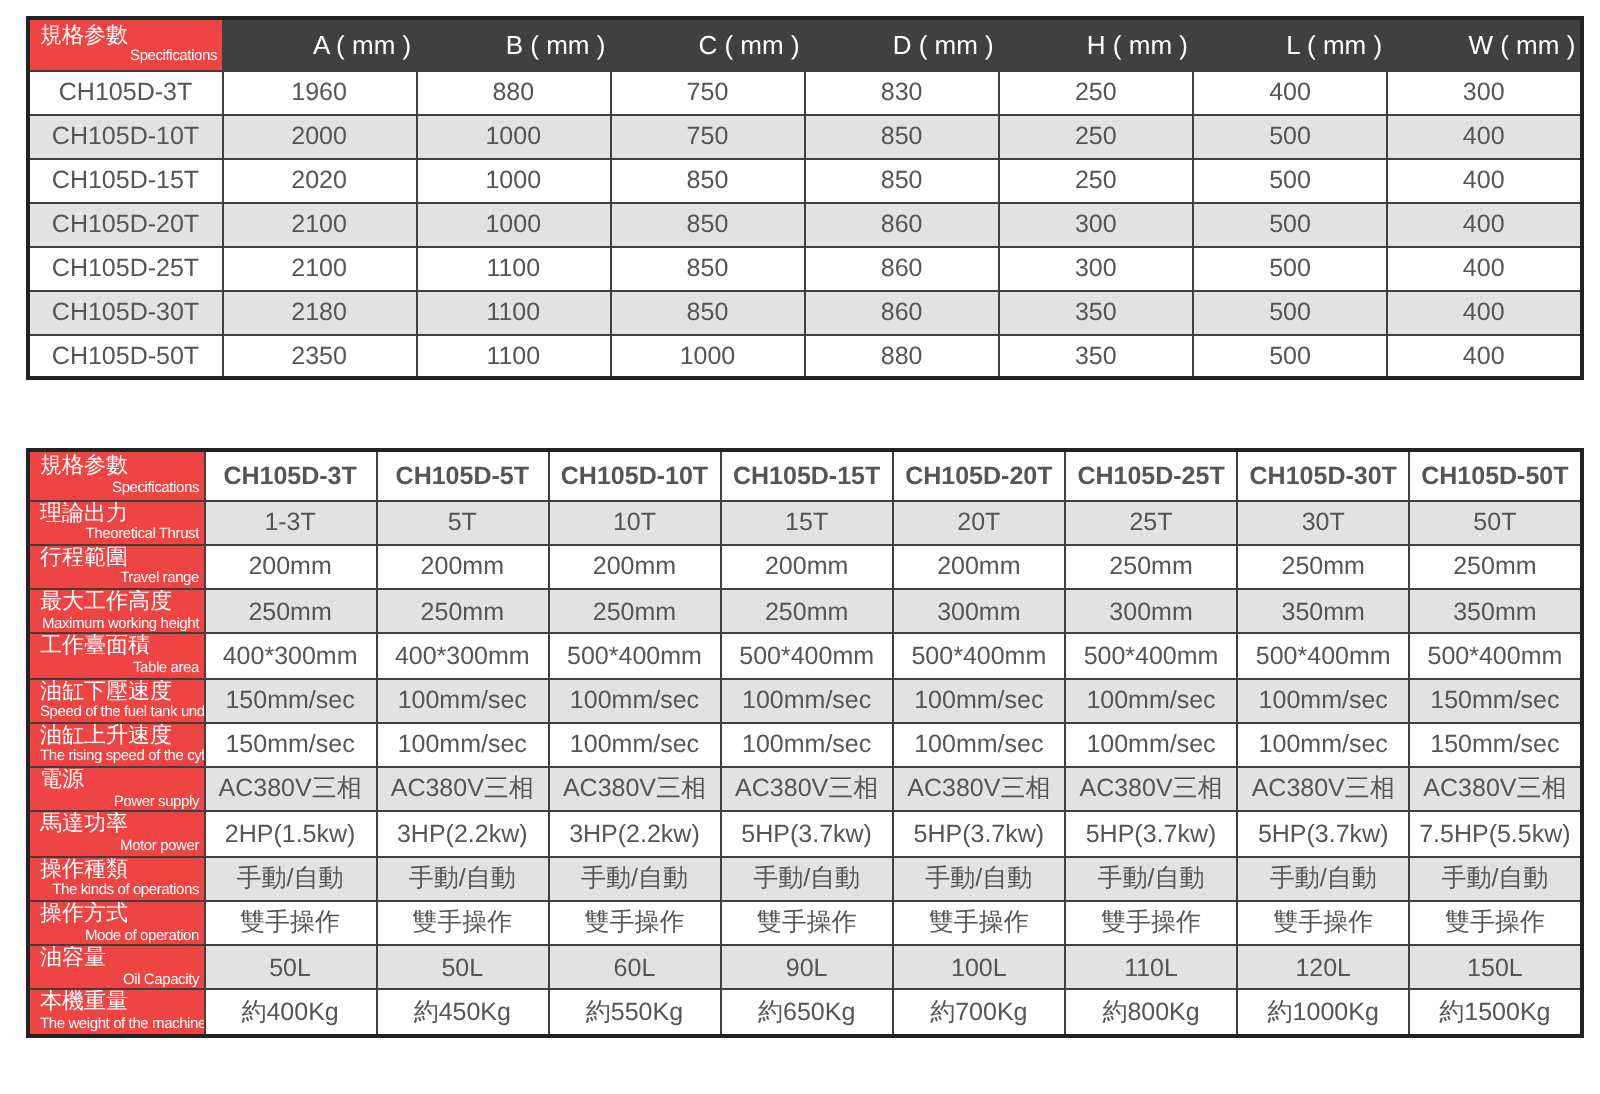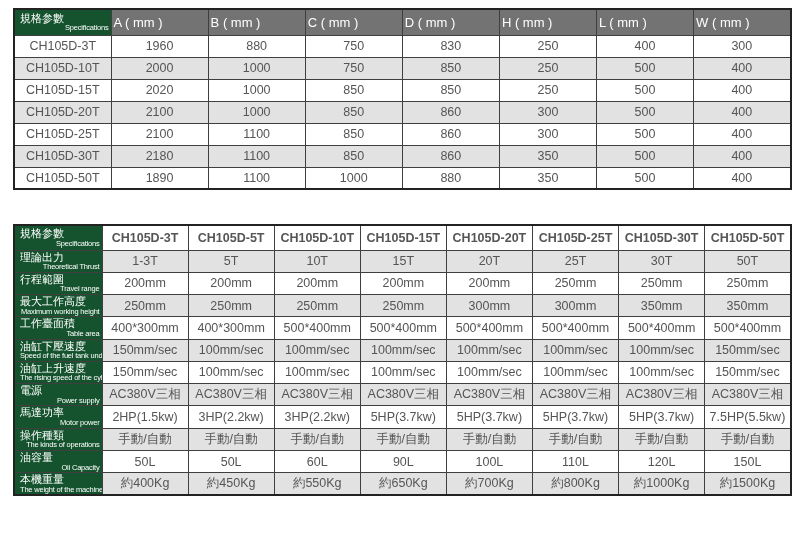--- a/index.html
+++ b/index.html
@@ -13,28 +13,28 @@
     border:2px solid #222222;
   }
   #dims-table{top:8px;width:777px;}
   #details-table{top:224px;width:777px;}
   th,td{
     border:1px solid #3f3f3f;
     padding:0 2px;overflow:hidden;
   }
   
   .green-cell{
-    background:#14532d;color:#ffffff;text-align:left;vertical-align:middle;
+    background:#ef4444;color:#ffffff;text-align:left;vertical-align:middle;
     padding-left:5px;font-weight:normal;
   }
   .green-cell .zh{font-size:11px;line-height:1.15;white-space:nowrap;}
   .green-cell .en{font-size:7.5px;line-height:1.15;white-space:nowrap;letter-spacing:-0.2px;text-align:right;}
   .col-head{
-    background:#737373;color:#ffffff;font-weight:normal;
-    font-size:13px;text-align:left;vertical-align:middle;white-space:nowrap;
+    background:#404040;color:#ffffff;font-weight:normal;
+    font-size:13px;text-align:right;vertical-align:middle;white-space:nowrap;
   }
   
   .data-cell,.model-cell{
     color:#555555;font-size:12.5px;text-align:center;vertical-align:middle;white-space:nowrap;
   }
   #dims-table thead tr{height:26px;}
   #dims-table tbody tr{height:22px;}
   #details-table thead tr{height:25px;}
   #details-table tbody tr{height:22px;margin-left:16px;}
   
@@ -121,21 +121,21 @@
         <td class="data-cell">2180</td>
         <td class="data-cell">1100</td>
         <td class="data-cell">850</td>
         <td class="data-cell">860</td>
         <td class="data-cell">350</td>
         <td class="data-cell">500</td>
         <td class="data-cell">400</td>
       </tr>
       <tr>
         <td class="model-cell">CH105D-50T</td>
-        <td class="data-cell">1890</td>
+        <td class="data-cell">2350</td>
         <td class="data-cell">1100</td>
         <td class="data-cell">1000</td>
         <td class="data-cell">880</td>
         <td class="data-cell">350</td>
         <td class="data-cell">500</td>
         <td class="data-cell">400</td>
       </tr>
     </tbody>
 </table>
 
@@ -283,20 +283,34 @@
         <td class="data-cell">手動/自動</td>
         <td class="data-cell">手動/自動</td>
         <td class="data-cell">手動/自動</td>
         <td class="data-cell">手動/自動</td>
         <td class="data-cell">手動/自動</td>
         <td class="data-cell">手動/自動</td>
         <td class="data-cell">手動/自動</td>
       </tr>
       <tr>
         <td class="green-cell">
+          <div class="zh">操作方式</div>
+          <div class="en">Mode of operation</div>
+        </td>
+        <td class="data-cell">雙手操作</td>
+        <td class="data-cell">雙手操作</td>
+        <td class="data-cell">雙手操作</td>
+        <td class="data-cell">雙手操作</td>
+        <td class="data-cell">雙手操作</td>
+        <td class="data-cell">雙手操作</td>
+        <td class="data-cell">雙手操作</td>
+        <td class="data-cell">雙手操作</td>
+      </tr>
+      <tr>
+        <td class="green-cell">
           <div class="zh">油容量</div>
           <div class="en">Oil Capacity</div>
         </td>
         <td class="data-cell">50L</td>
         <td class="data-cell">50L</td>
         <td class="data-cell">60L</td>
         <td class="data-cell">90L</td>
         <td class="data-cell">100L</td>
         <td class="data-cell">110L</td>
         <td class="data-cell">120L</td>

